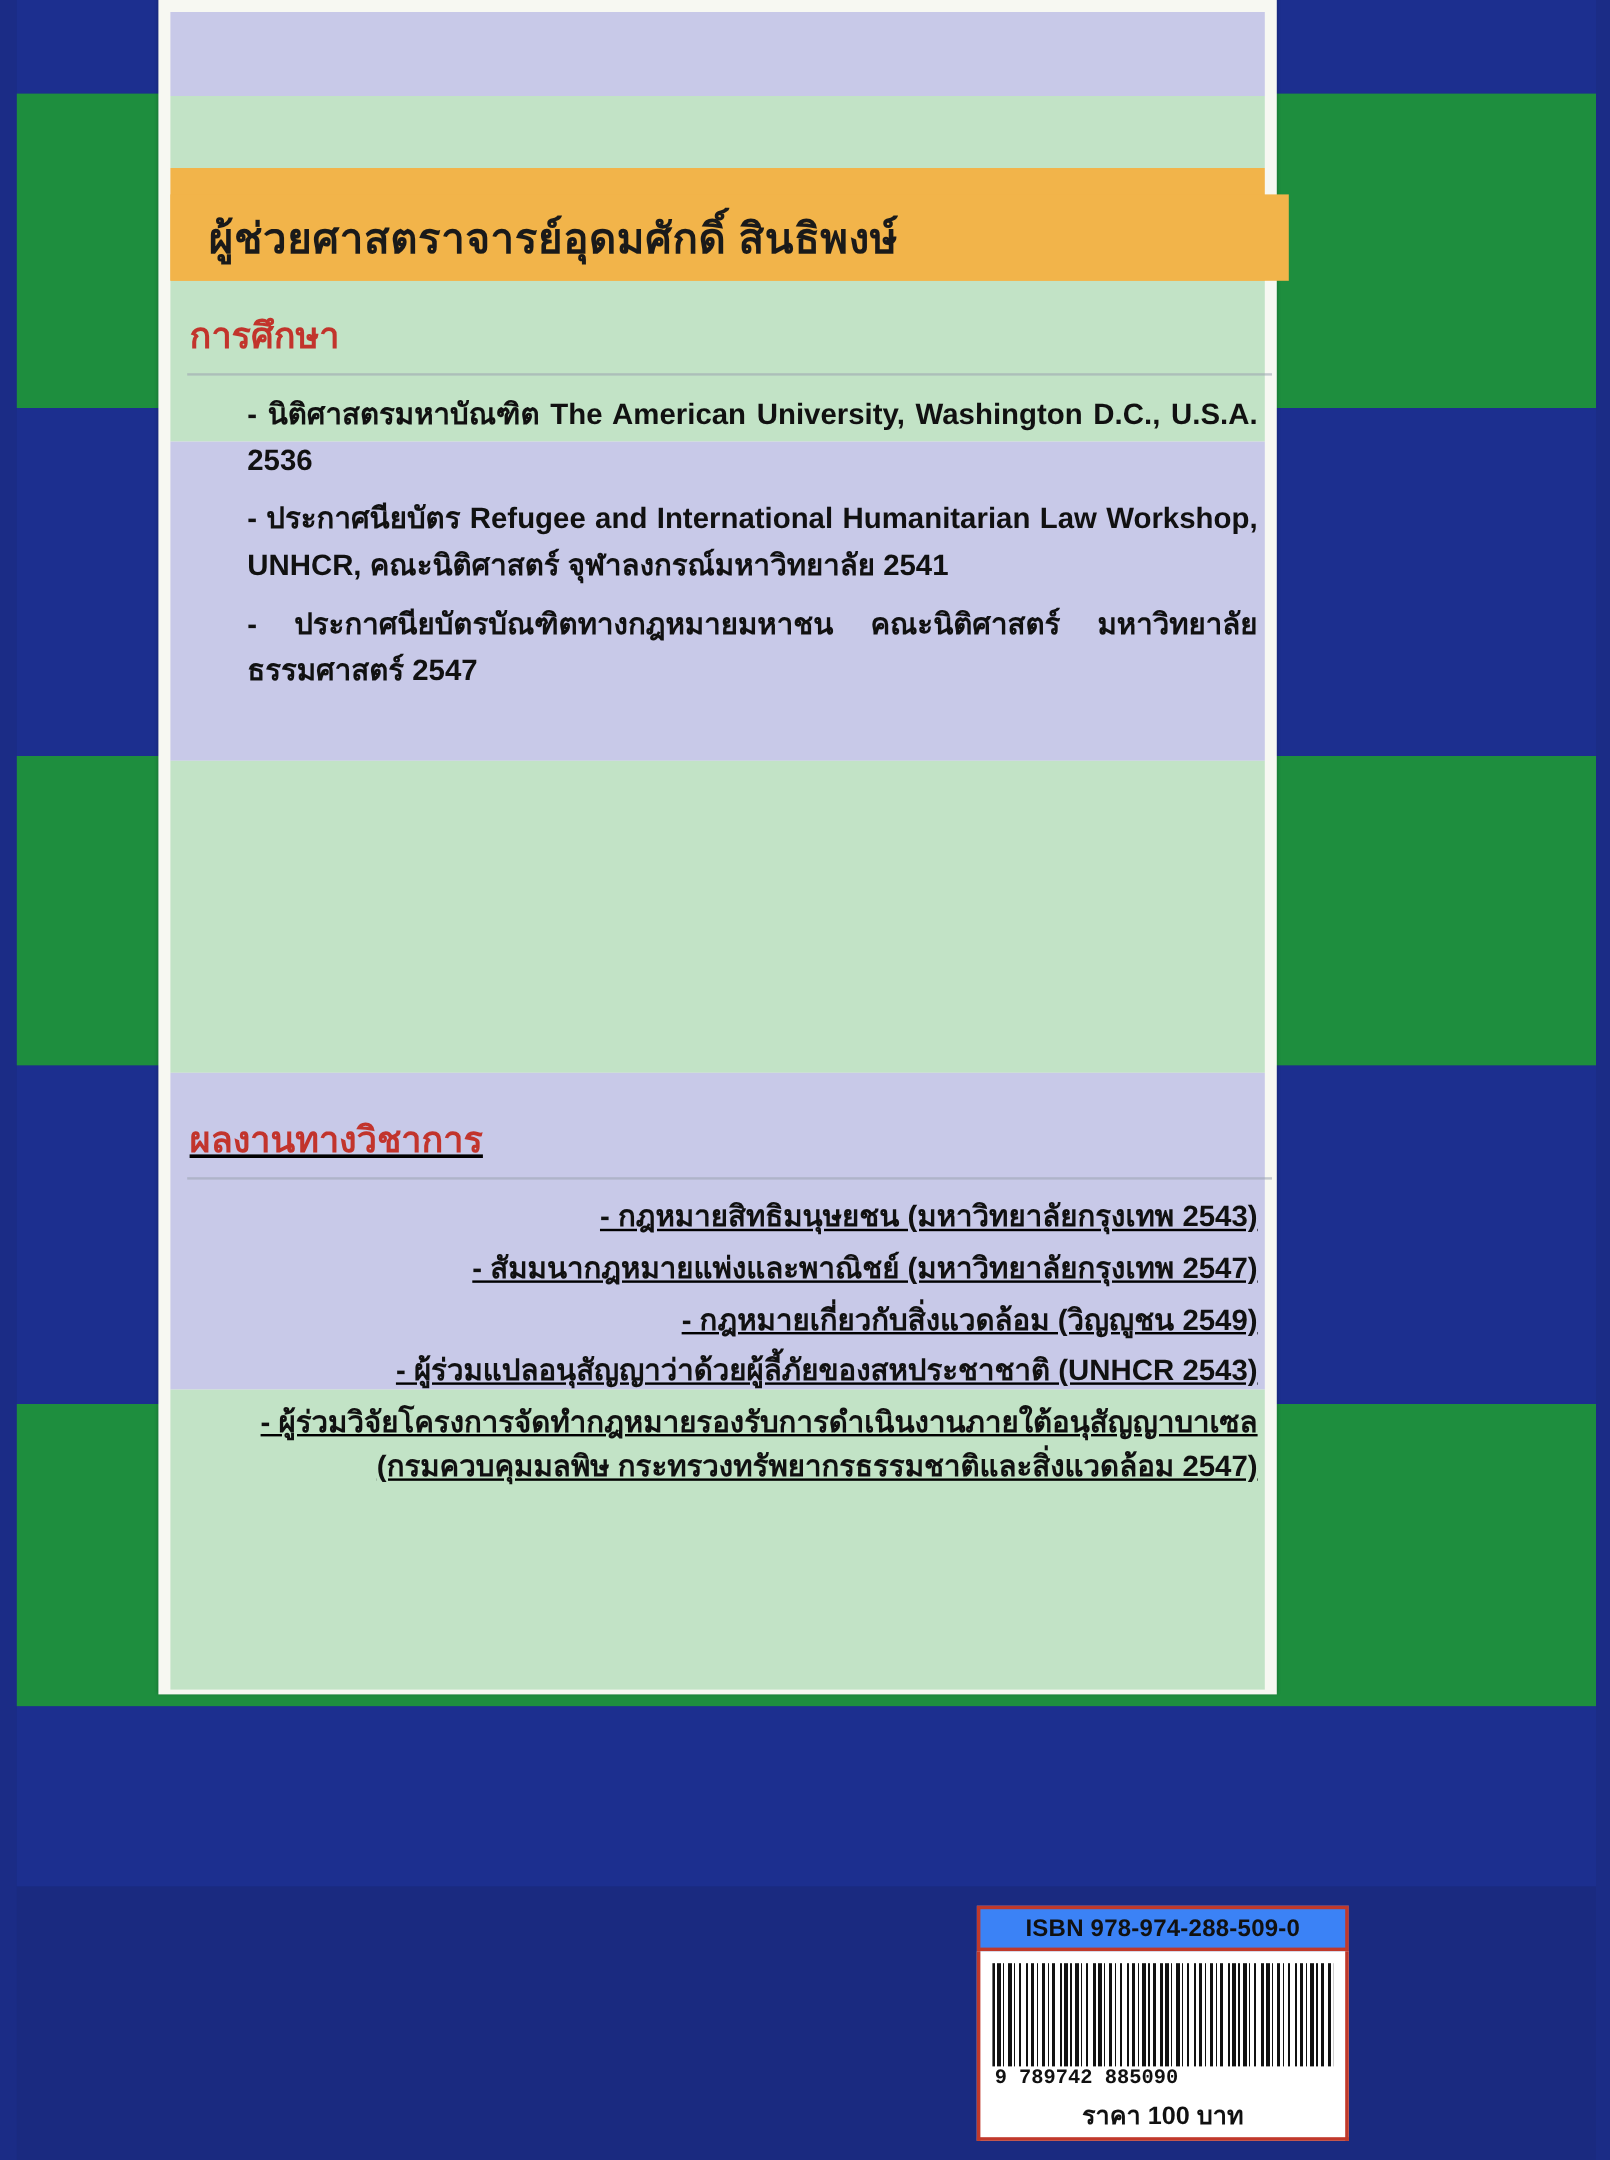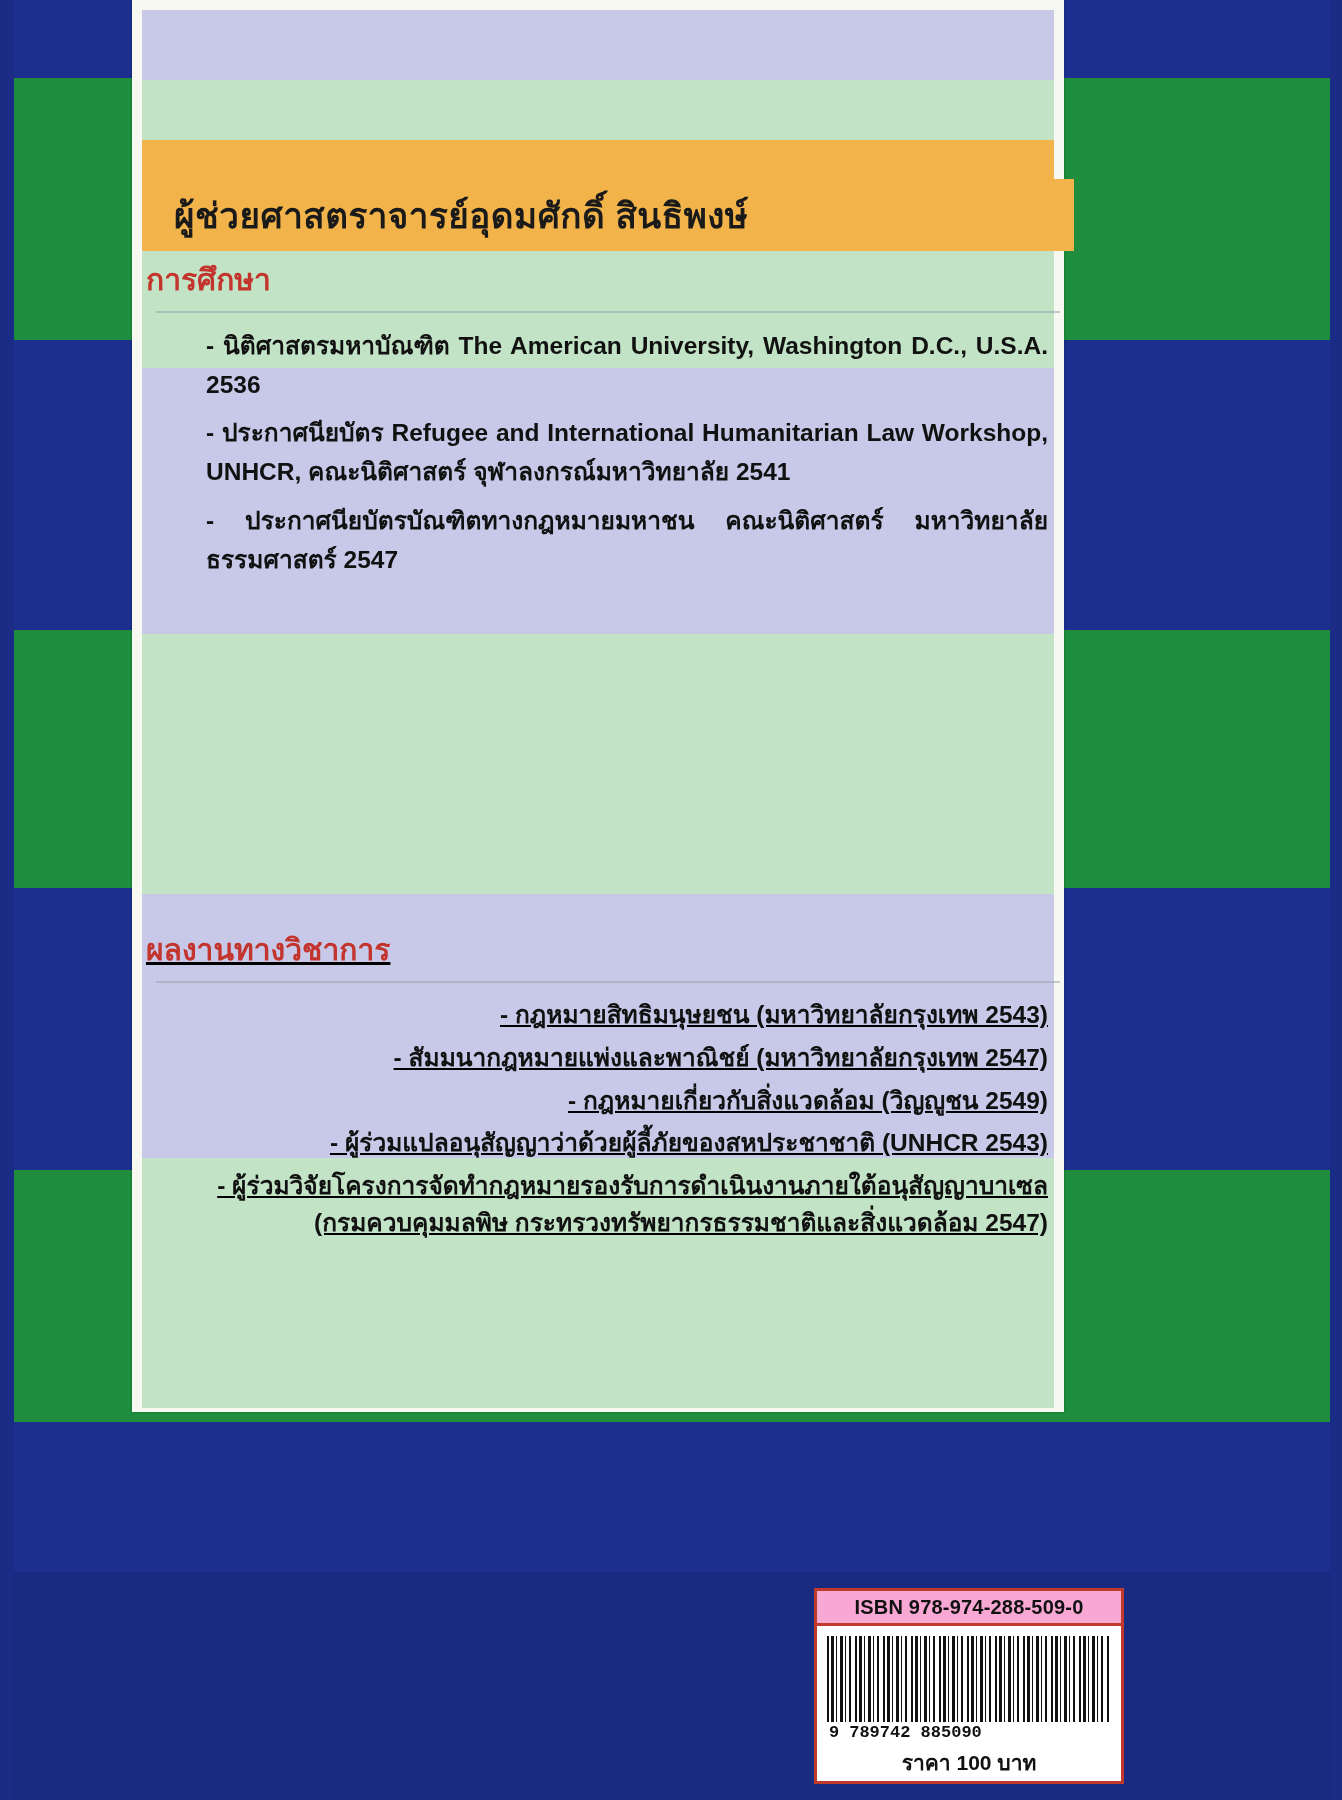--- a/index.html
+++ b/index.html
@@ -62,21 +62,21 @@
   .inner-band {
     position: absolute;
     left: 0;
     right: 0;
   }
 
   
   .title-bar {
     position: absolute;
     left: 0;
-    top: 169px;
+    top: 152px;
     width: 932px;
     height: 72px;
     background: #f2b44a;
     display: flex;
     align-items: center;
     z-index: 4;
   }
   .title-bar .title-text {
     font-family: "Liberation Sans", "DejaVu Sans", sans-serif;
     font-size: 35px;
@@ -92,21 +92,21 @@
     position: absolute;
     left: 0;
     width: 932px;
     z-index: 4;
   }
   .section-heading {
     font-family: "Liberation Sans", "DejaVu Sans", sans-serif;
     font-size: 30px;
     font-weight: bold;
     color: #c2342c;
-    padding-left: 4px;
+    padding-left: 16px;
     margin-bottom: 8px;
   }
   .section-rule {
     height: 2px;
     background: #9aa2ae;
     margin: 2px 14px 14px 14px;
     opacity: .55;
   }
 
   ul.items {
@@ -135,21 +135,21 @@
   
   .isbn-block {
     position: absolute;
     left: 1004px;
     top: 1588px;
     width: 310px;
     z-index: 6;
     transform: translateX(-190px);
   }
   .isbn-bar {
-    background: #f9a8d4;
+    background: #3b82f6;
     border: 3px solid #c0392b;
     padding: 5px 8px 4px 8px;
     font-family: "Liberation Sans", "DejaVu Sans", sans-serif;
     font-size: 20px;
     font-weight: bold;
     color: #111;
     text-align: center;
     letter-spacing: .2px;
   }
   .barcode-box {

